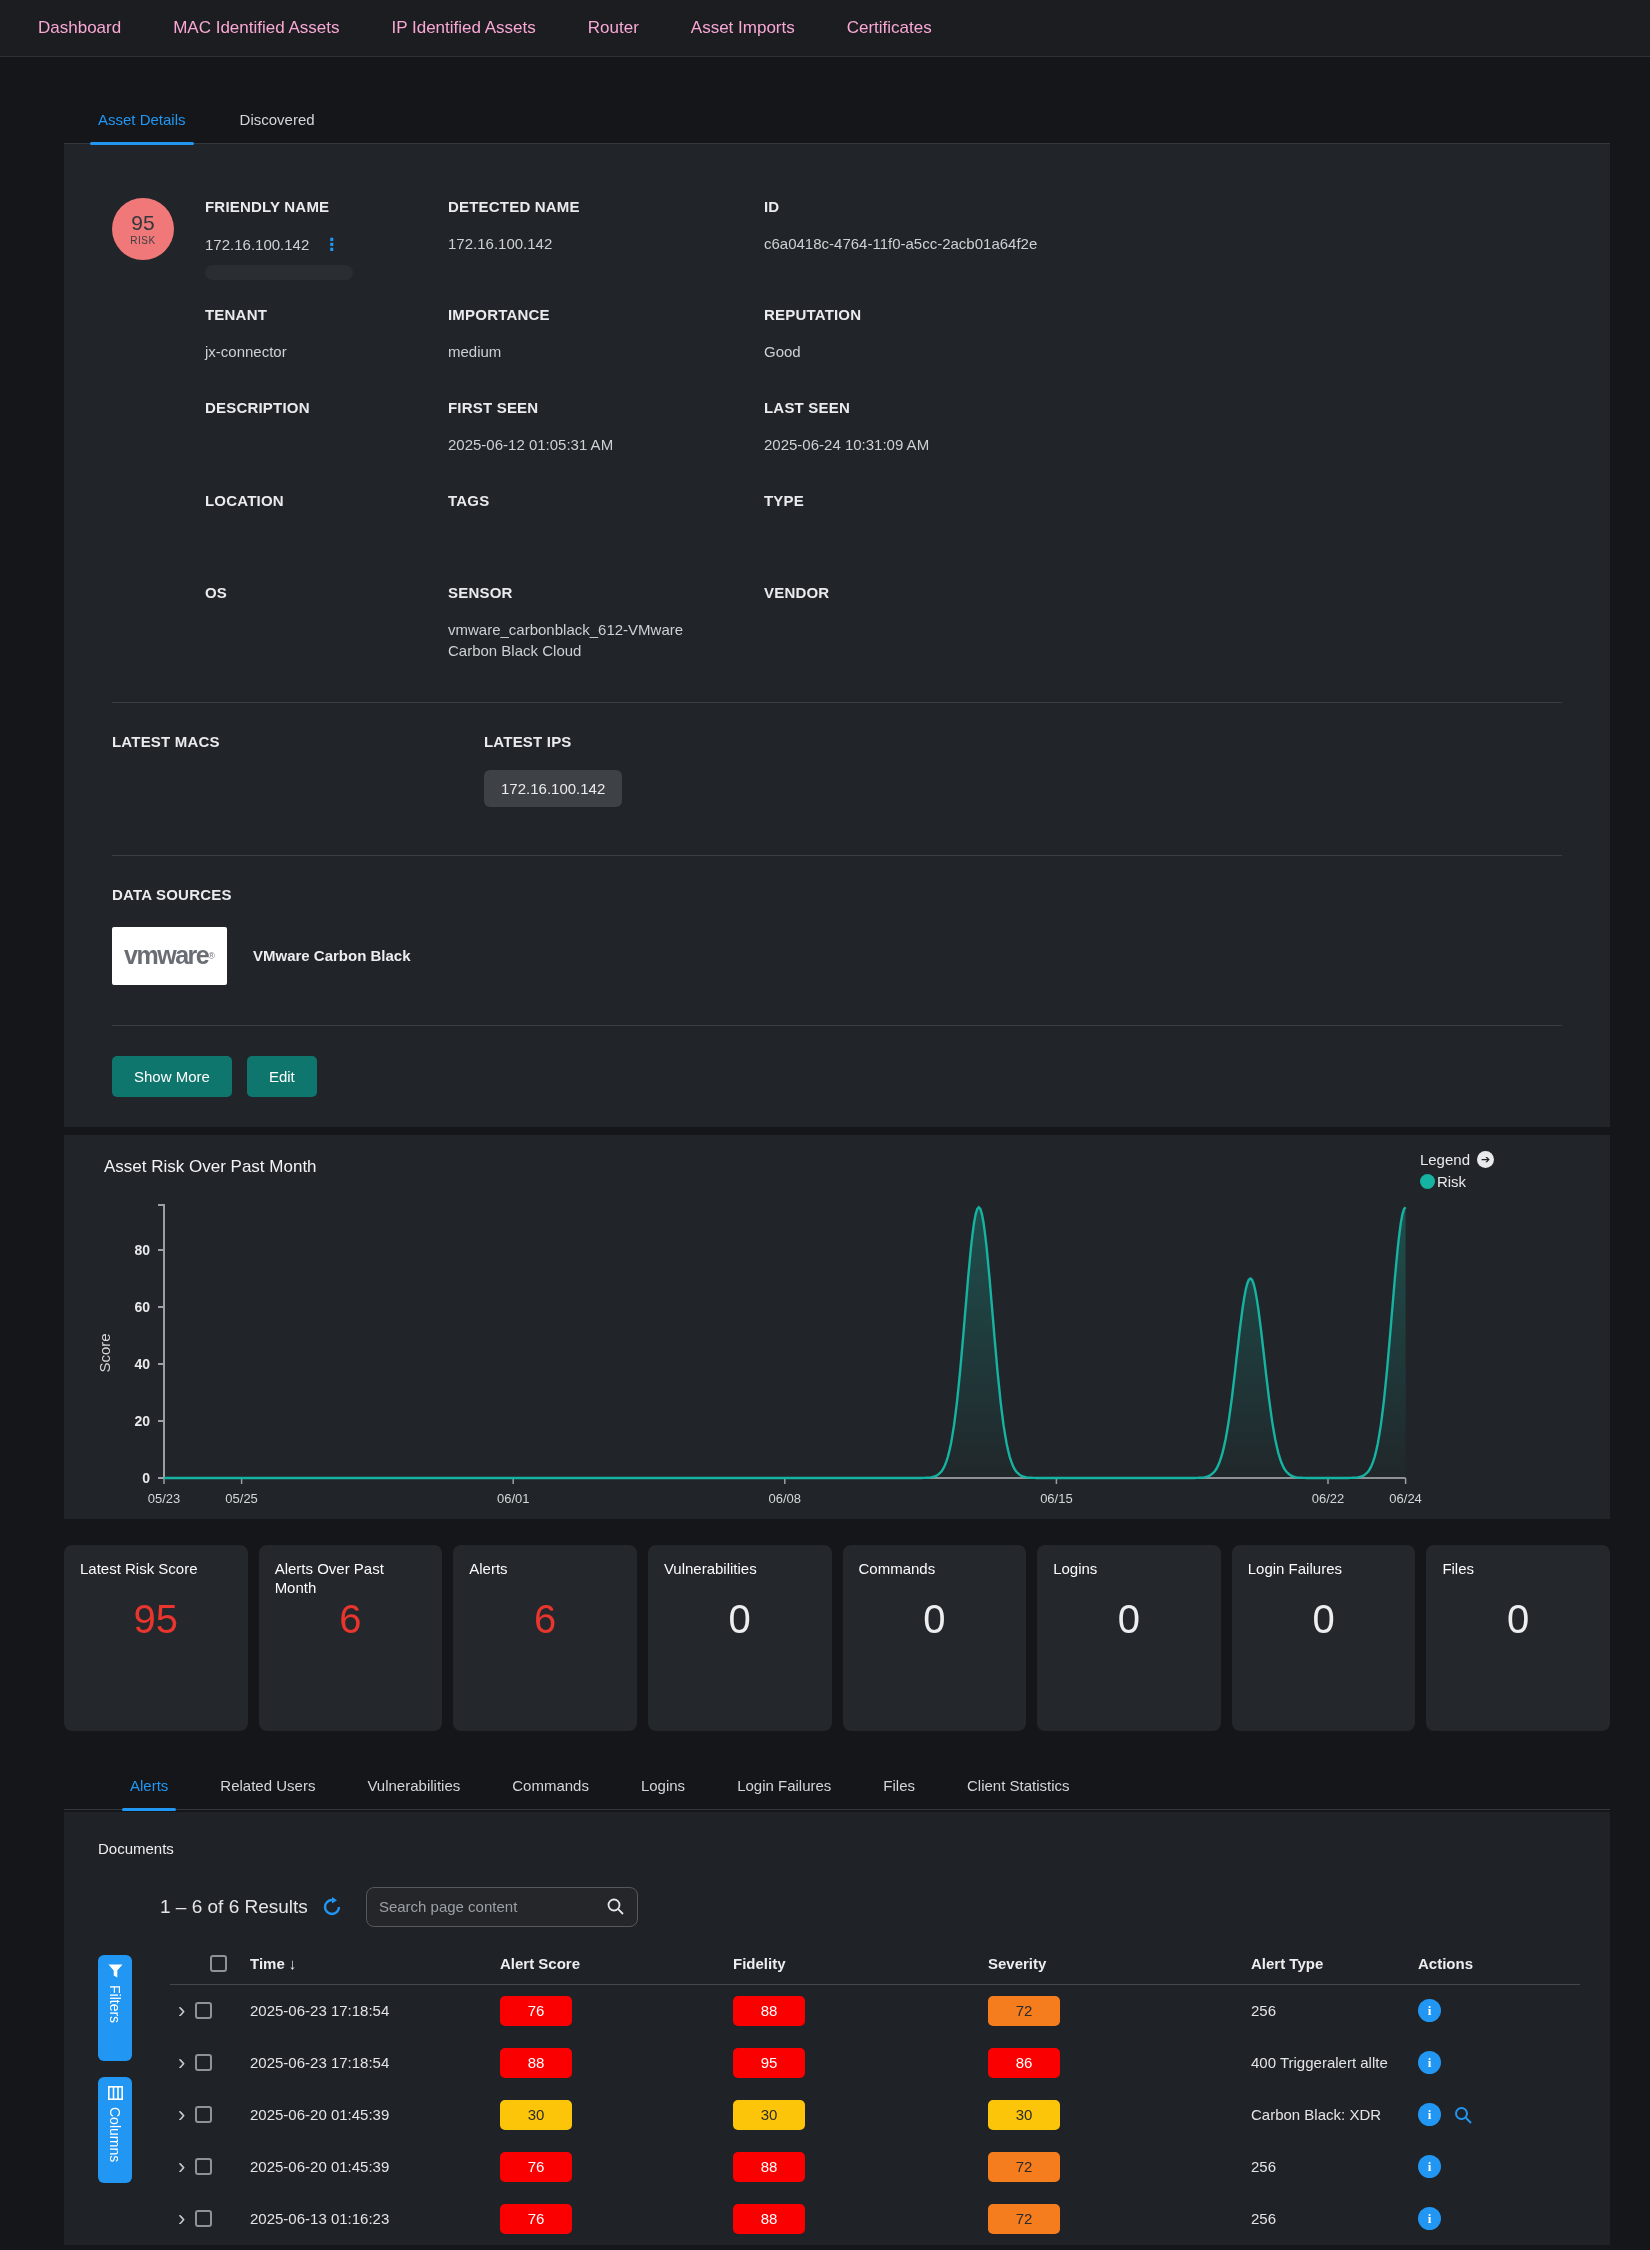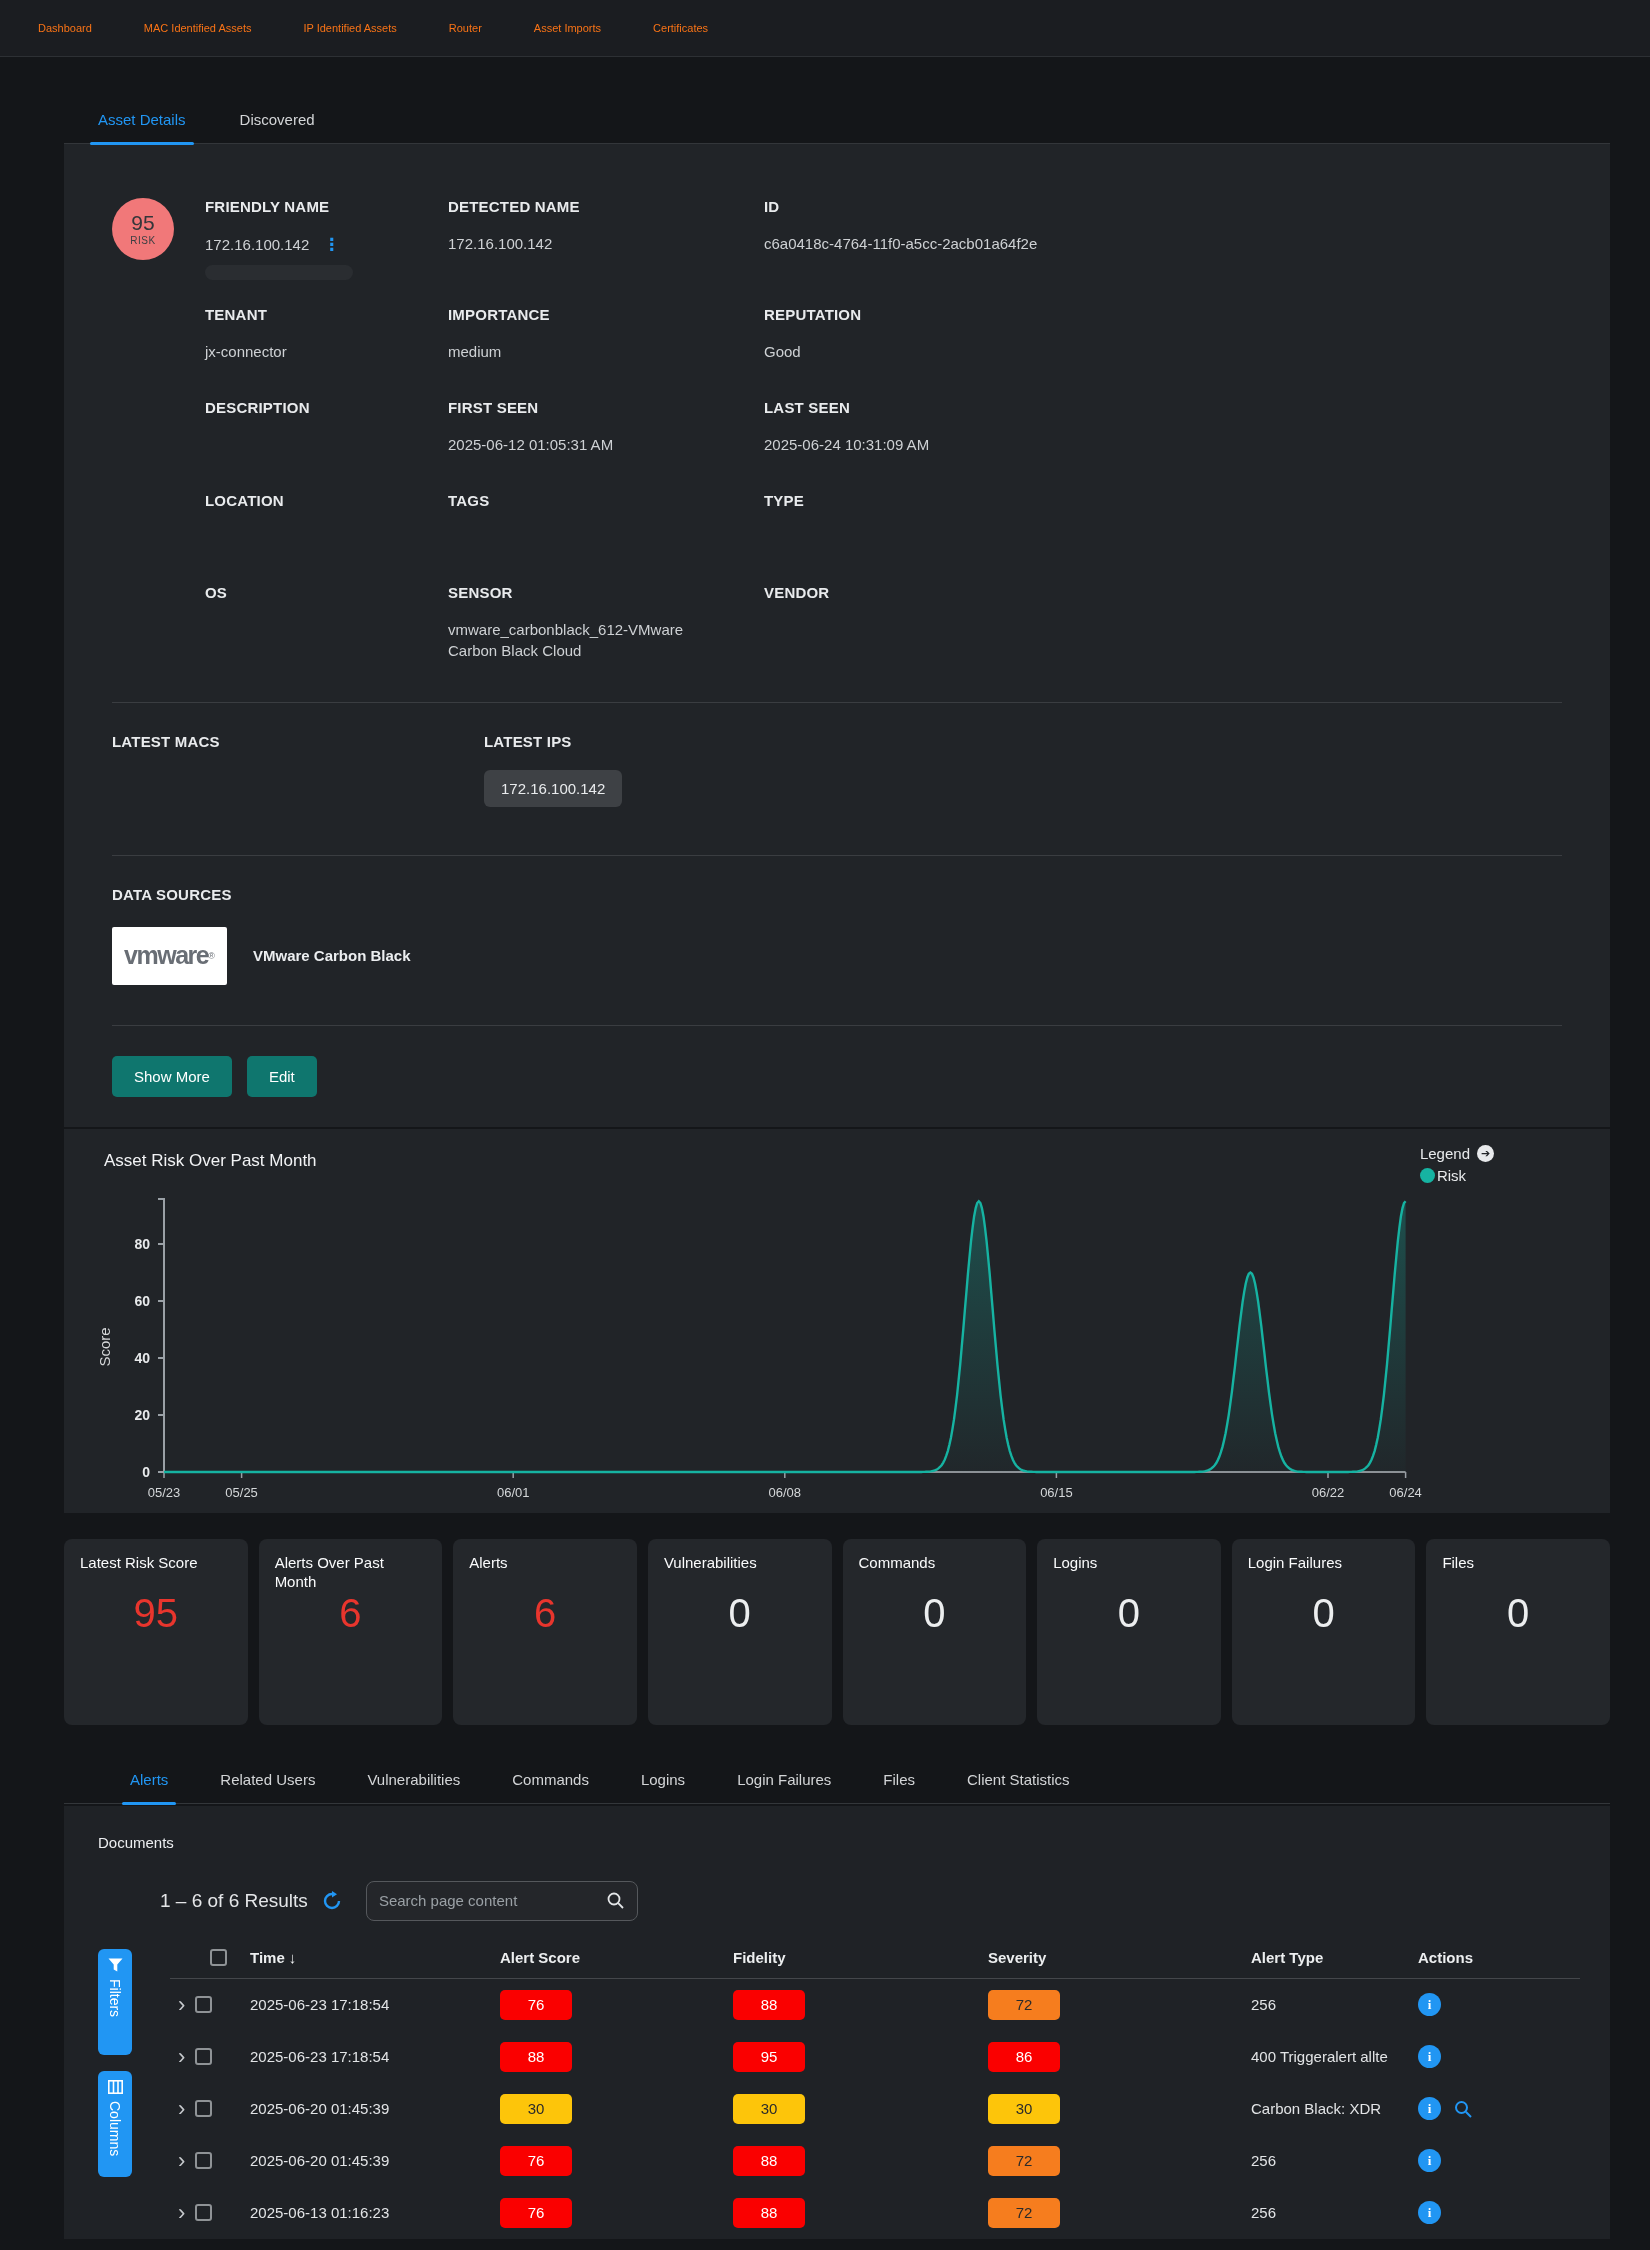--- a/index.html
+++ b/index.html
@@ -2,21 +2,21 @@
 <html><head>
 <meta charset="utf-8">
 <style>
   * { margin:0; padding:0; box-sizing:border-box; }
   html,body { width:1650px; height:2250px; overflow:hidden; background:#141619;
     font-family:"Liberation Sans","DejaVu Sans",sans-serif; color:#dcdee0; }
 
   
   .navbar { height:57px; background:#1b1d21; border-bottom:1px solid #2d3034;
     display:flex; align-items:center; gap:52px; padding-left:38px; }
-  .nav-item { font-size:11px; color:#f97316; cursor:pointer; white-space:nowrap;text-align:center; }
+  .nav-item { font-size:17px; color:#f9a8d4; cursor:pointer; white-space:nowrap;text-align:center; }
 
   .section { margin:0 40px 0 64px; }
 
   
   .asset-tabs { margin-top:42px; padding-left:30px; display:flex; gap:46px;
     border-bottom:1px solid #33363a; }
   .tab { font-size:15px; color:#d3d5d7; padding:12px 4px 15px; position:relative; cursor:pointer; }
   .tab.active { color:#2196f3; }
   .tab.active::after { content:""; position:absolute; left:-4px; right:-4px; bottom:-2px;
     height:3px; background:#2196f3; border-radius:2px; }
@@ -48,21 +48,21 @@
     display:flex; align-items:center; justify-content:center; }
   .vm-logo span { color:#696e75; font-weight:bold; font-size:25px; letter-spacing:-1.5px; }
   .vm-logo sup { color:#696e75; font-size:9px; font-weight:normal; }
   .ds-name { font-size:15px; font-weight:bold; color:#eceef0; }
 
   .btn-row { display:flex; gap:15px; margin-top:28px; }
   .btn-primary { background:#0f766e; color:#fff; border:none; border-radius:5px;
     font-size:15px; padding:12px 22px; cursor:pointer; font-family:inherit; }
 
   
-  .chart-panel { margin-top:2px; background:#212428; height:384px; position:relative;
+  .chart-panel { margin-top:8px; background:#212428; height:384px; position:relative;
     padding:20px 26px; }
   .chart-title { font-size:17px; color:#f2f3f5; position:absolute; left:40px; top:22px; }
   .legend-box { position:absolute; right:116px; top:16px; font-size:15px; color:#e8eaec; }
   .legend-head { display:flex; align-items:center; gap:7px; }
   .legend-arrow-icon { width:17px; height:17px; border-radius:50%; background:#e8eaec;
     color:#212428; font-size:11px; display:inline-flex; align-items:center; justify-content:center;
     font-weight:bold; cursor:pointer; }
   .legend-series { display:flex; align-items:center; margin-top:5px; cursor:pointer; }
   .legend-dot { width:15px; height:15px; border-radius:50%; background:#16b3a2; margin-right:2px; }
   #chart-wrap { position:absolute; left:30px; top:58px; }

